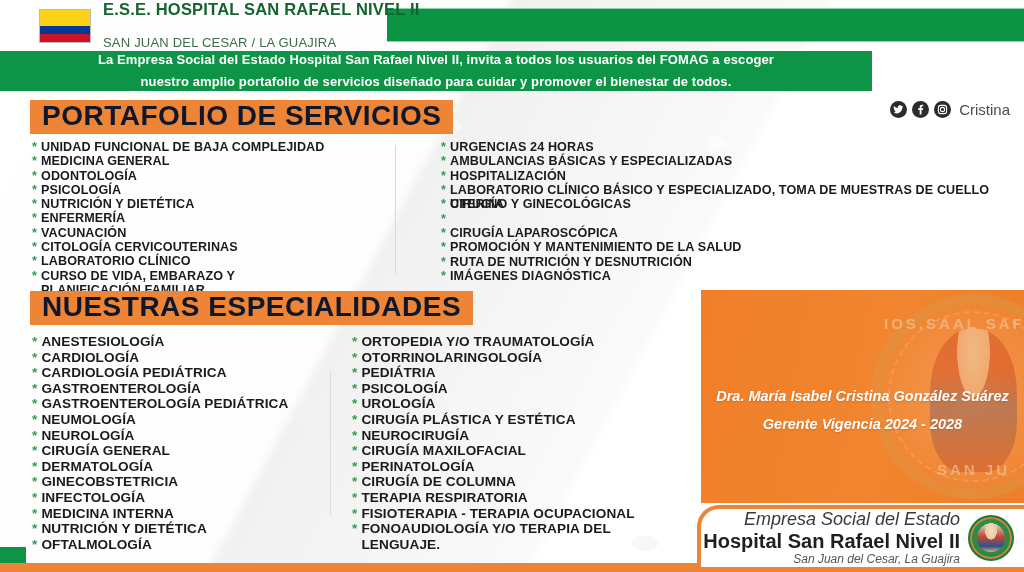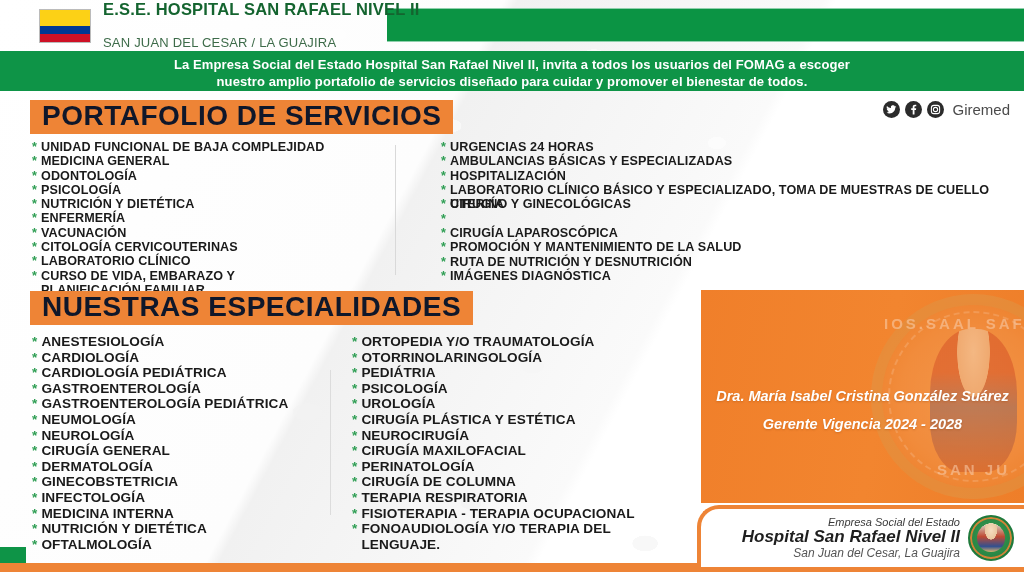--- a/index.html
+++ b/index.html
@@ -63,24 +63,24 @@
   }
   .header-greenbar {
     position: absolute; left: 387px; top: 8px;
     width: 637px; height: 34px;
     background: #0B9444;
     border-top: 1px solid #8fd0ac; border-bottom: 1px solid #8fd0ac;
   }
 
   
   .invite-banner {
-    position: absolute; left: 0; top: 51px; width: 1024px; height: 40px;
+    position: absolute; left: 0; top: 51px; width: 872px; height: 40px;
     background: #0E9447;
     display: flex; flex-direction: column;
-    align-items: center; justify-content: flex-end;
+    align-items: center; justify-content: space-between;
     z-index: 5;
   }
   .invite-line {
     color: #ffffff; font-size: 13px; font-weight: bold;
     letter-spacing: .1px; line-height: 1.35; text-align: center;
     white-space: nowrap;
   }
 
   
   .section-title {
@@ -200,22 +200,22 @@
     width: 327px; height: 62px;
     background: #ffffff;
     border-top: 4px solid #EE8436;
     border-left: 4px solid #EE8436;
     border-top-left-radius: 22px;
     z-index: 6;
     display: flex; align-items: center; justify-content: flex-end;
     padding-right: 10px;
   }
   .footer-texts { text-align: right; line-height: 1.1; margin-right: 8px; }
-  .fl-1 { font-size: 11px; font-style: italic; color: #3a3a3a; }
-  .fl-2 { font-size: 17px; font-style: italic; font-weight: bold; color: #1f1f1f; }
+  .fl-1 { font-size: 18px; font-style: italic; color: #3a3a3a; }
+  .fl-2 { font-size: 20px; font-weight: bold; color: #1f1f1f; }
   .fl-3 { font-size: 12px; font-style: italic; color: #555; margin-top: 1px; }
   .footer-seal {
     width: 46px; height: 46px; border-radius: 50%;
     background: radial-gradient(circle at 50% 45%, #f2e6cf 0%, #e8d7b6 40%, #2f8f4a 41%, #1f7a3c 100%);
     border: 2px solid #1f7a3c;
     position: relative; flex: 0 0 auto;
     overflow: hidden;
   }
   .footer-seal .inner {
     position: absolute; left: 17%; top: 17%; width: 66%; height: 66%;
@@ -278,21 +278,21 @@
         <path fill="#ffffff" d="M13.4 19v-6.3h2.1l.32-2.45H13.4V8.7c0-.71.2-1.19 1.21-1.19h1.29V5.32A17.4 17.4 0 0 0 14 5.23c-1.86 0-3.14 1.14-3.14 3.23v1.79H8.75v2.45h2.11V19z"></path>
       </svg>
     </span>
     <span>
       <svg width="17" height="17" viewBox="0 0 24 24" aria-hidden="true">
         <circle cx="12" cy="12" r="12" fill="#2b2b2b"></circle>
         <rect x="6.2" y="6.2" width="11.6" height="11.6" rx="3.4" ry="3.4" fill="none" stroke="#ffffff" stroke-width="1.5"></rect>
         <circle cx="12" cy="12" r="3" fill="none" stroke="#ffffff" stroke-width="1.5"></circle>
       </svg>
     </span>
-    <span class="social-handle">Giremed</span>
+    <span class="social-handle">Cristina</span>
   </div>
 
   <div class="divider-1"></div>
 
   <div class="list" id="services-left">
     <div class="li">
       <span class="star">*</span>
       <span class="txt">UNIDAD FUNCIONAL DE BAJA COMPLEJIDAD</span>
     </div>
     <div class="li">

